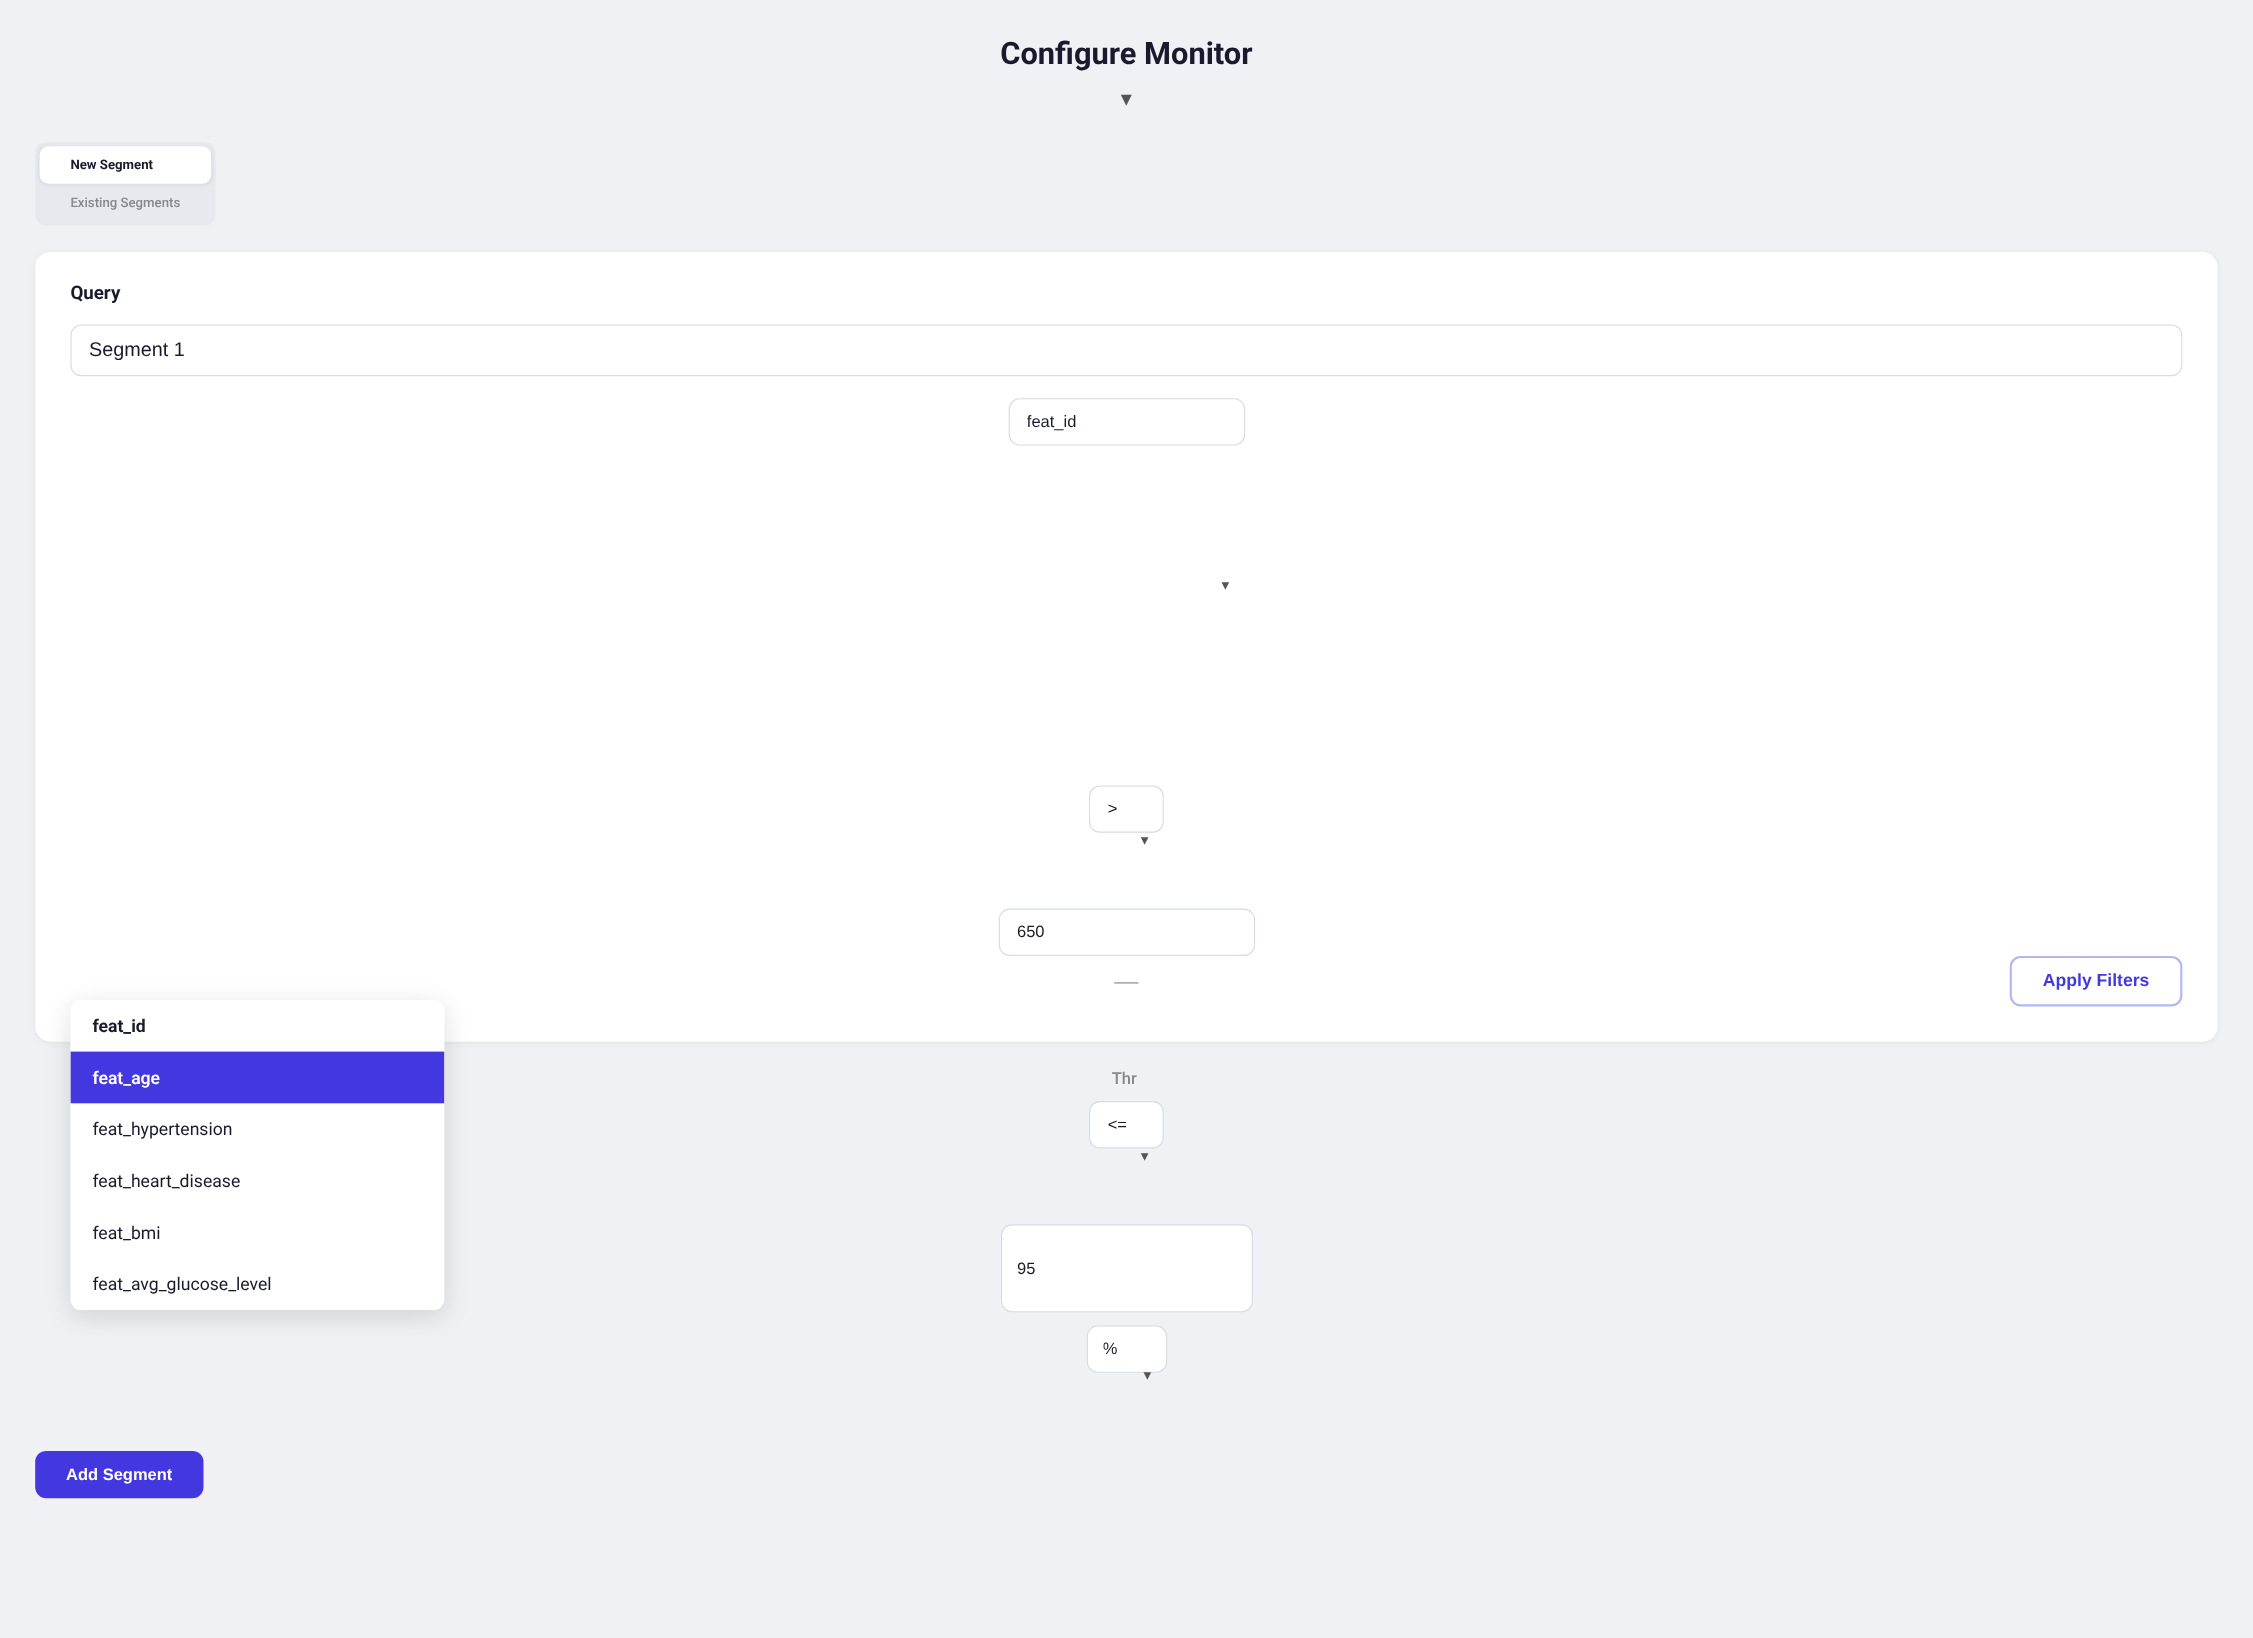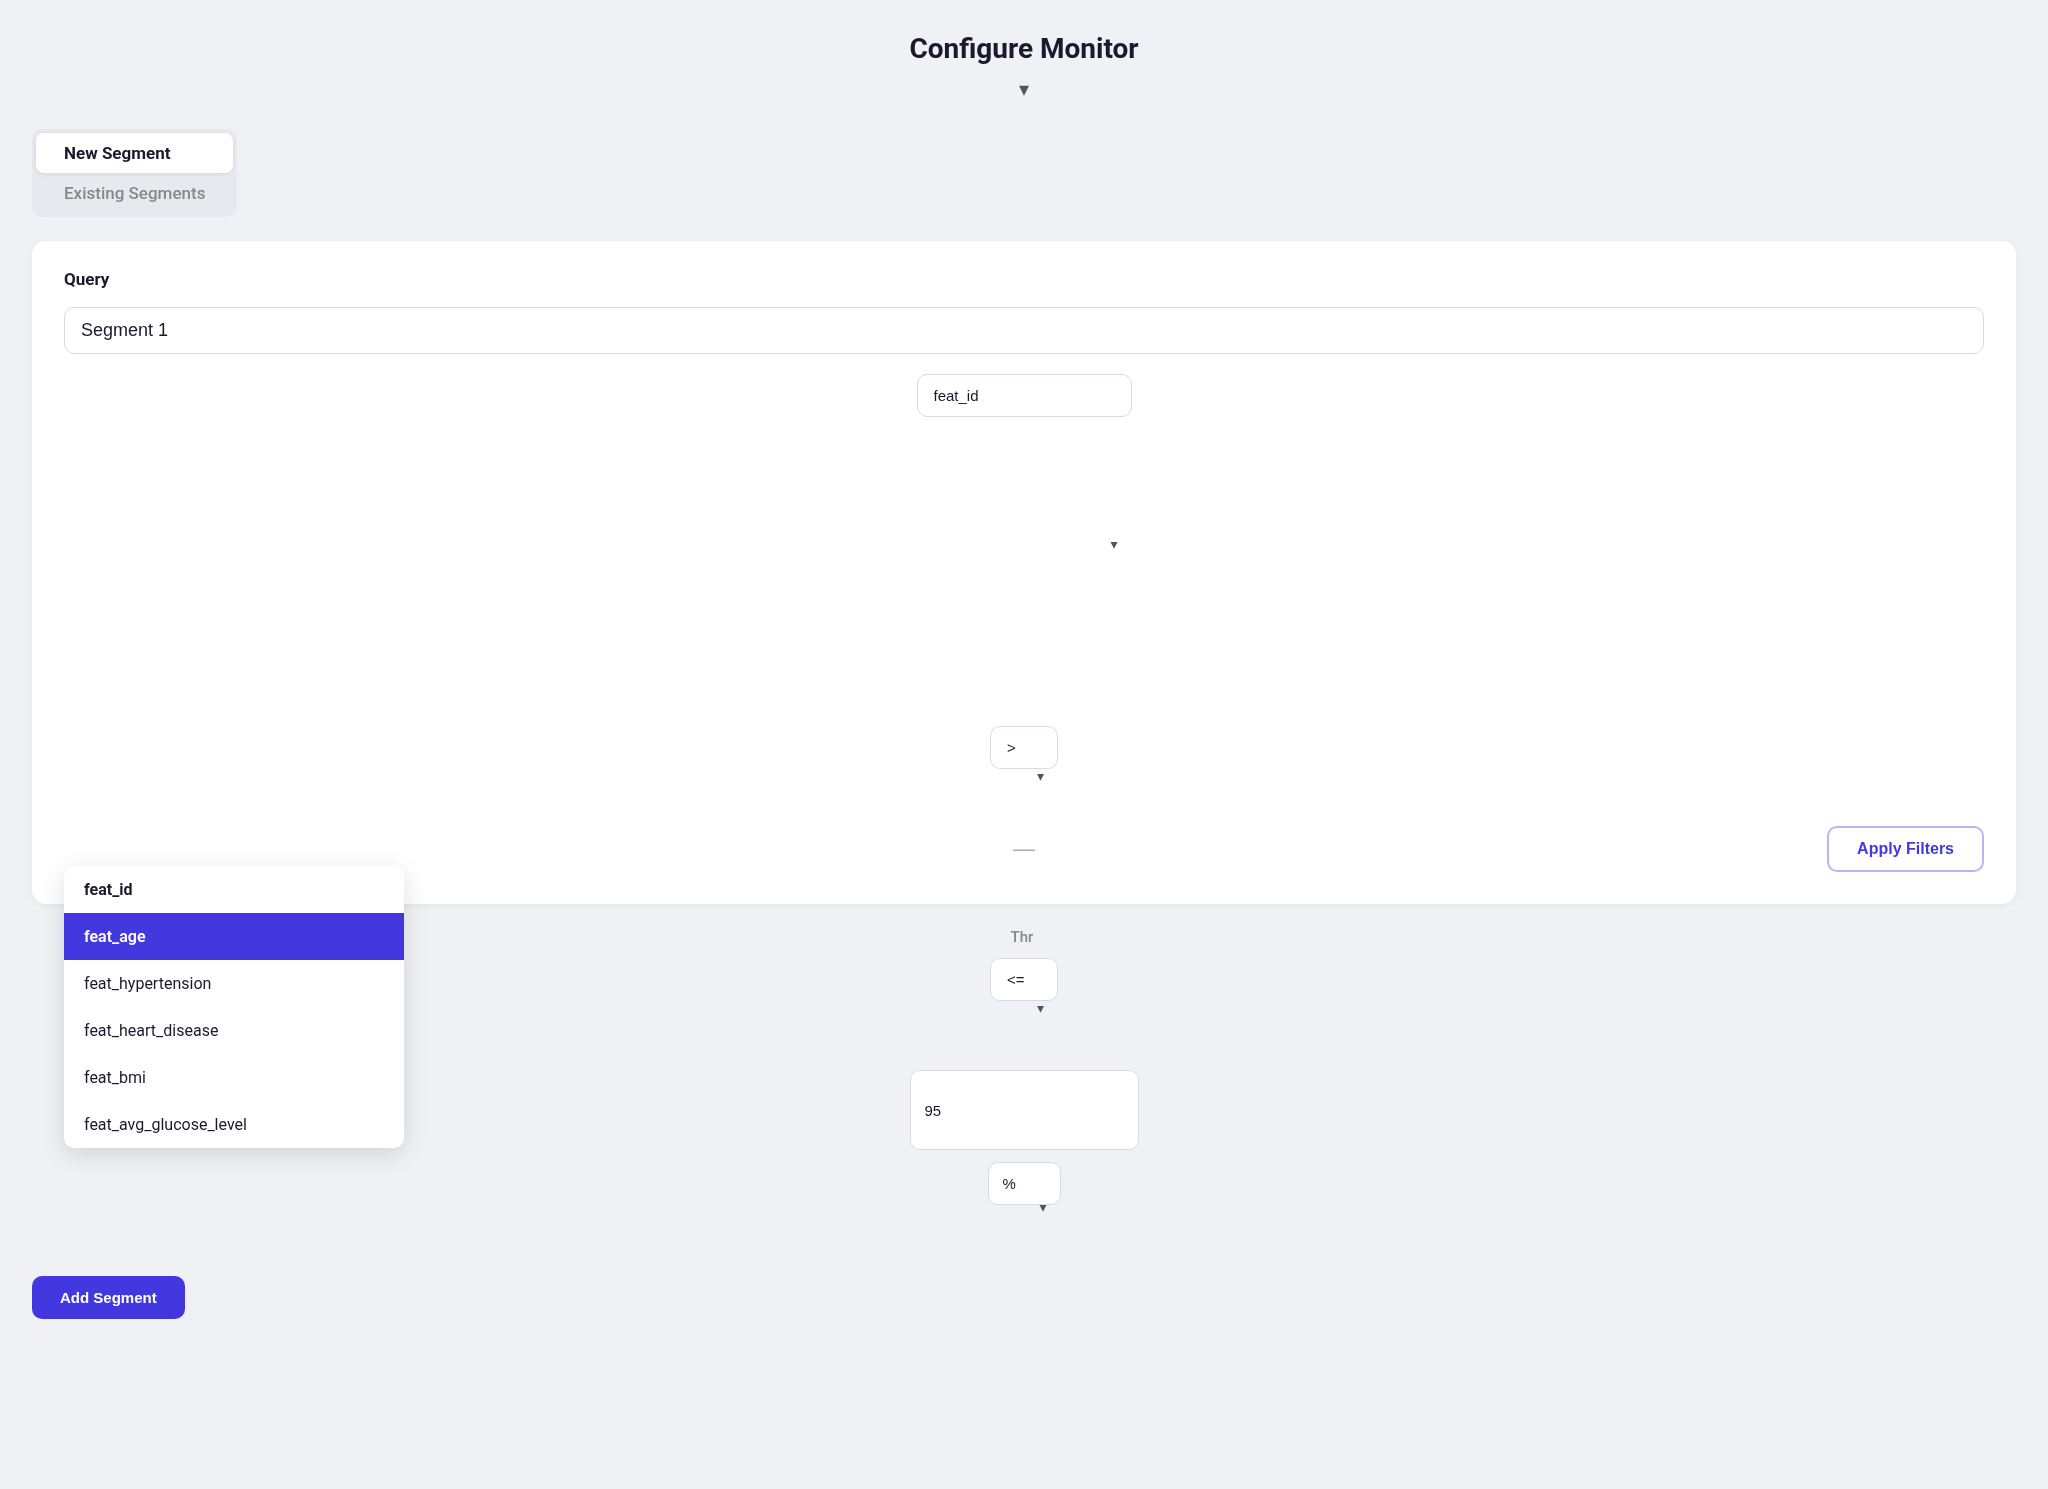--- a/index.html
+++ b/index.html
@@ -36,21 +36,21 @@
       margin-bottom: 24px;
       background: #e8e9ee;
       border-radius: 10px;
       padding: 4px;
       width: fit-content;
     }
 
     .tab-item {
       padding: 10px 28px;
       border-radius: 8px;
-      font-size: 17px;
+      font-size: 12px;
       font-weight: 500;
       cursor: pointer;
       color: #888;
       transition: background 0.15s, color 0.15s;
     }
 
     .tab-item.active {
       background: #fff;
       color: #1a1a2e;
       font-weight: 700;
@@ -317,20 +317,21 @@
         <option>&gt;</option>
         <option>&lt;</option>
         <option>&gt;=</option>
         <option>&lt;=</option>
         <option>=</option>
         <option>!=</option>
       </select>
       <span class="select-chevron">▾</span>
     </div>
 
+    <input type="text" class="value-input" value="650" style="">
 
     <button class="remove-btn">—</button>
   </div>
 
   
   <div style="position:relative; width: 340px;">
     <div class="dropdown-overlay">
       <div class="dropdown-scroll">
         <div class="dropdown-item bold">feat_id</div>
         <div class="dropdown-item selected">feat_age</div>

